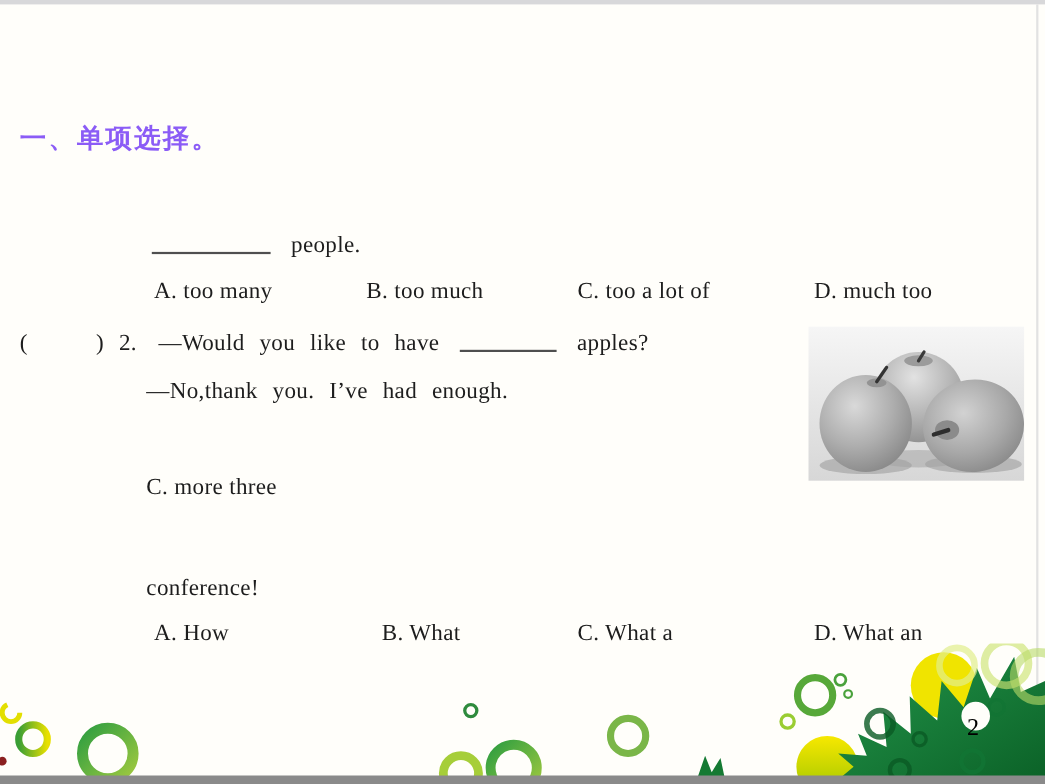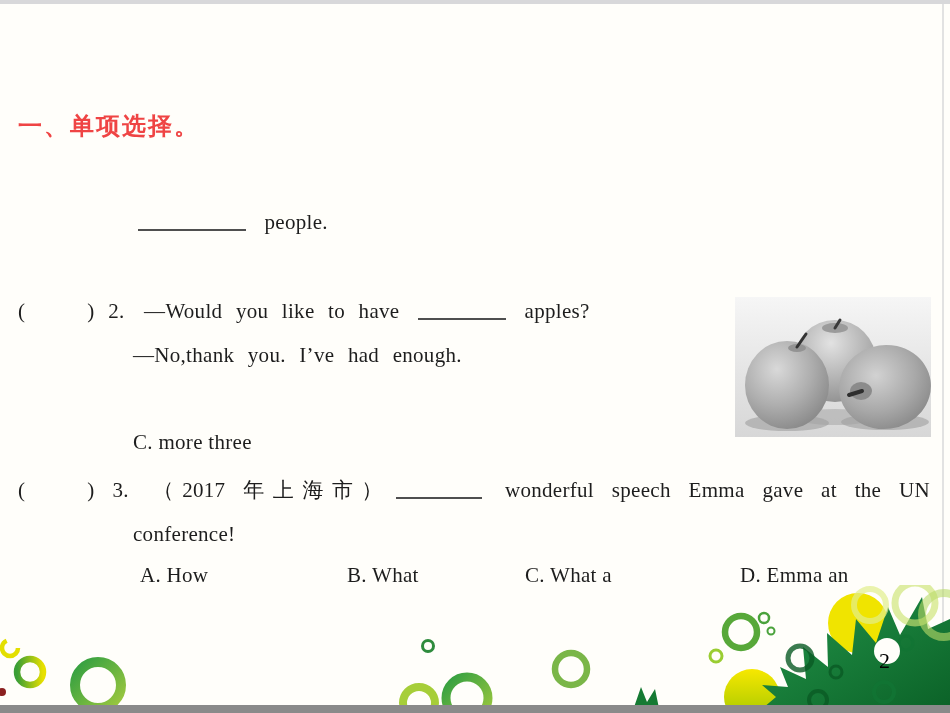--- a/index.html
+++ b/index.html
@@ -6,21 +6,21 @@
   .slide {
     position:relative; width:950px; height:713px;
     background:#fffefa; overflow:hidden;
     font-family:"Liberation Serif", serif; color:#1d1d1d;
   }
   .top-strip { position:absolute; top:0; left:0; width:100%; height:4px; background:#d8d8da; }
   .right-edge { position:absolute; top:4px; right:6px; width:2px; height:709px; background:#e2e2e2; }
   .heading {
     position:absolute; left:18px; top:110px; margin:0;
     font-family:"Liberation Sans", sans-serif; font-weight:bold;
-    font-size:24px; color:#ef4444; letter-spacing:2px;
+    font-size:24px; color:#8b5cf6; letter-spacing:2px;
   }
   .line {
     position:absolute; left:18px; width:912px;
     font-size:21px; line-height:30px; word-spacing:8px; letter-spacing:0.3px;
     white-space:nowrap;
   }
   .fill { white-space:normal; text-align:justify; text-align-last:justify; word-spacing:4px; }
   .indent { left:133px; width:auto; }
   .pgap { display:inline-block; width:62px; }
   .num { margin-right:6px; }
@@ -48,49 +48,49 @@
 <div class="slide">
   <div class="top-strip"></div>
   <div class="right-edge"></div>
 
   <h1 class="heading">一、单项选择。</h1>
 
   <div class="line indent" style="top:207px">
     <span class="blank w108"></span>
     <span>people.</span>
   </div>
+  <div class="options-row" style="top:252px">
+    <span class="opt" style="left:140px">A. too many</span>
+    <span class="opt" style="left:333px">B. too much</span>
+    <span class="opt" style="left:525px">C. too a lot of</span>
+    <span class="opt" style="left:740px">D. much too</span>
+  </div>
 
   <div class="line" style="top:296px">
     <span>(</span><span class="pgap"></span><span>)</span>
     <span class="num">2.</span>
     <span>—Would you like to have</span>
     <span class="blank w88"></span>
     <span>apples?</span>
   </div>
   <div class="line indent" style="top:340px">
     <span>—No,thank you. I’ve had enough.</span>
   </div>
   <div class="options-row" style="top:430px">
     <span class="opt" style="left:133px">C. more three</span>
   </div>
 
-  <div class="line fill" style="top:475px">
-    <span>(</span><span class="pgap"></span><span>)</span>
-    <span class="num">3.</span>
-    <span>（2017 年上海市）</span><span class="blank w86"></span>
-    <span>wonderful speech Emma gave at the UN</span>
-  </div>
   <div class="line indent" style="top:519px">
     <span>conference!</span>
   </div>
   <div class="options-row" style="top:563px">
     <span class="opt" style="left:140px">A. How</span>
     <span class="opt" style="left:347px">B. What</span>
     <span class="opt" style="left:525px">C. What a</span>
-    <span class="opt" style="left:740px">D. Emma an</span>
+    <span class="opt" style="left:740px">D. What an</span>
   </div>
 
   <div class="apples">
     <svg width="196" height="140" viewBox="0 0 196 140">
       <defs>
         <radialGradient id="apL" cx="38%" cy="32%" r="75%">
           <stop offset="0%" stop-color="#d9d9d9"></stop>
             <stop offset="55%" stop-color="#aeaeae"></stop>
             <stop offset="100%" stop-color="#868686"></stop>
         </radialGradient>

